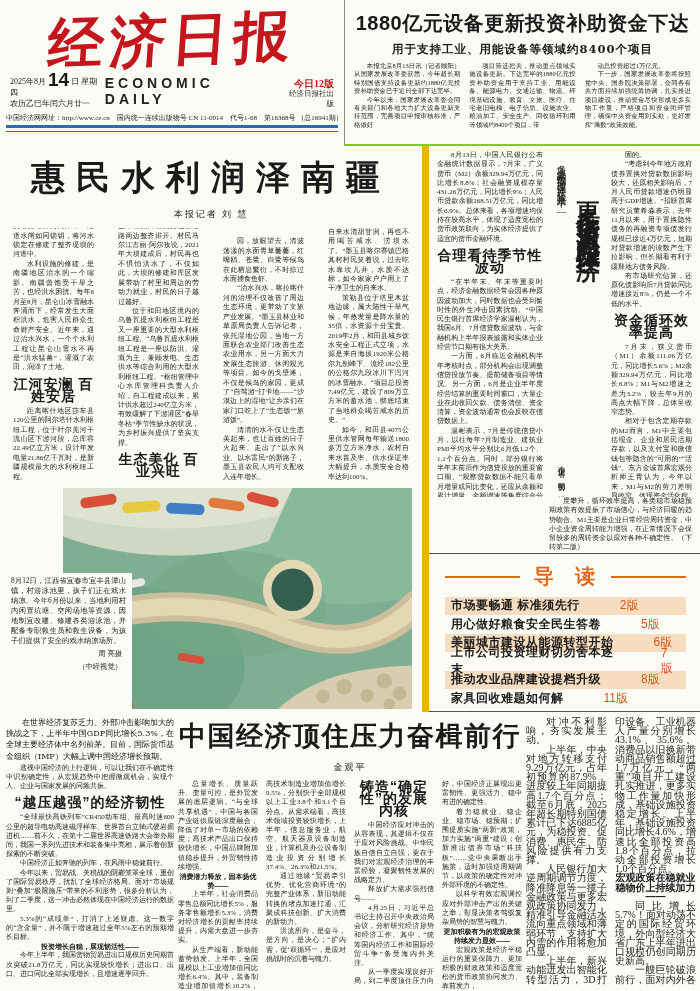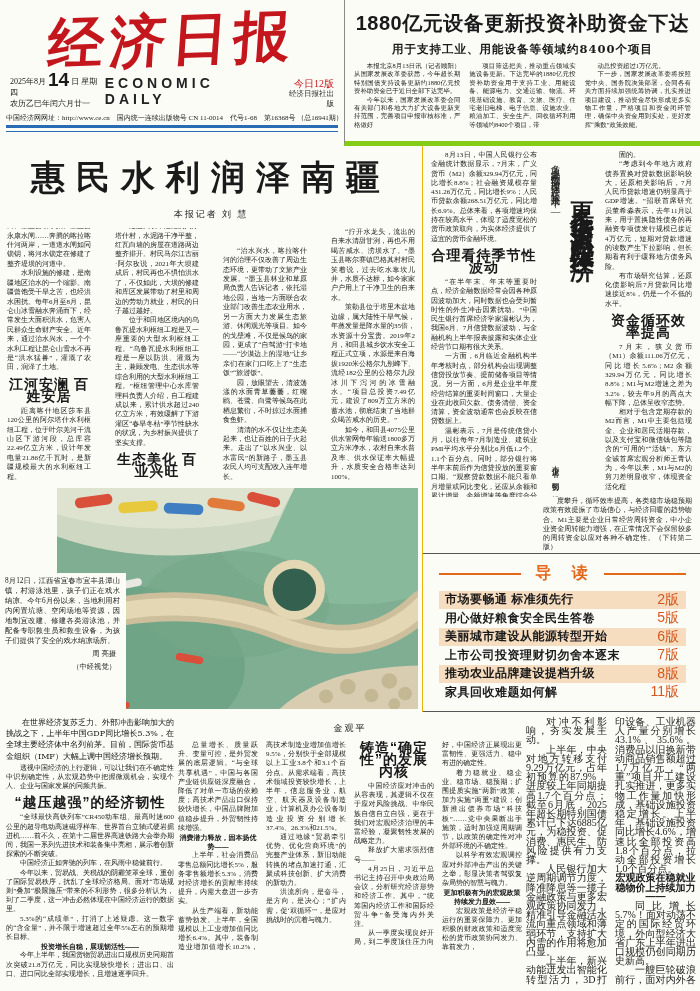--- a/index.html
+++ b/index.html
@@ -8,69 +8,69 @@
 
 
 .top { display:flex; height:146px; }
 .masthead { width:344px; padding:2px 6px 0; position:relative; }
 .logo { font-family:"DejaVu Serif", serif; font-weight:bold; color:#c3161d; font-size:56px; line-height:66px; text-align:center; letter-spacing:6px; transform:rotate(-2deg) skewX(-6deg); margin-top:4px; }
 .mast-row { display:flex; align-items:flex-end; justify-content:space-between; padding:0 4px; margin-top:2px; }
 .date-block { font-size:8px; line-height:11px; }
 .date-day { font-size:19px; font-weight:bold; font-family:"Liberation Sans", sans-serif; vertical-align:-2px; }
 .en-title { font-family:"Liberation Sans", sans-serif; font-size:14px; font-weight:bold; letter-spacing:4px; color:#222; padding-bottom:2px; }
 .issue-block { text-align:right; font-size:7.5px; line-height:10px; }
-.issue-count { color:#c3161d; font-size:10px; font-weight:normal; }
+.issue-count { color:#c3161d; font-size:10px; font-weight:bold; }
 .info-line { font-size:7px; text-align:center; margin-top:4px; white-space:nowrap; }
 .blue-rule { margin-top:2px; height:7px; border-top:3px solid #2a6bb5; border-bottom:1px solid #2a6bb5; }
 
 
-.art-a { flex:1; border-left:1px solid #8a8a8a; border-bottom:5px solid #84cc16; padding:0 9px 2px; display:flex; flex-direction:column; font-family:"Liberation Sans", sans-serif; }
+.art-a { flex:1; border-left:1px solid #8a8a8a; border-bottom:2px solid #84cc16; padding:0 9px 2px; display:flex; flex-direction:column; font-family:"Liberation Sans", sans-serif; }
 .art-a-head { font-size:20px; font-weight:900; text-align:center; margin:10px 0 2px; letter-spacing:.5px; }
 .art-a-deck { font-family:"DejaVu Serif", serif; font-weight:bold; font-size:11.5px; text-align:center; letter-spacing:1px; margin:3px 0 5px; }
 .art-a-cols { flex:1; display:flex; gap:9px; overflow:hidden; }
 .art-a-cols > div { flex:1; font-size:6.4px; line-height:8.4px; text-align:justify; text-justify:inter-character; font-family:"Liberation Serif", serif; }
 
 
 .mid { display:flex; height:566px; }
-.mid-left { width:422px; display:flex; flex-direction:column; padding:0 2px; }
+.mid-left { width:422px; display:flex; flex-direction:column; padding:0 8px; }
 .art-b-head { font-family:"Liberation Sans", sans-serif; font-size:34px; font-weight:900; text-align:center; letter-spacing:11px; margin-top:9px; white-space:nowrap; }
 .art-b-byline { font-size:9px; text-align:center; letter-spacing:2px; margin:7px 0 7px; }
 .art-b-cols { display:flex; gap:24px; padding:0 5px; height:254px; overflow:hidden;align-items:flex-end; }
 .art-b-cols > div { flex:1; font-size:7px; line-height:9.4px; text-align:justify; text-justify:inter-character; overflow:hidden; }
 
 
 .photo-row { flex:1; position:relative; margin:6px 2px 3px 0; }
 .photo { position:absolute; left:55px; right:0; top:0; bottom:0; overflow:hidden; }
 .photo svg { width:100%; height:100%; display:block; }
 .photo-caption { position:absolute; left:0; top:85px; width:124px; bottom:0; background:#fcfcf7; padding:3px 6px 0 3px; font-size:7.3px; line-height:10px; text-align:justify; text-justify:inter-character; }
 .photo-credit { text-align:right; margin-top:3px; padding-right:4px; }
 
 
-.mid-right { flex:1; border-left:1px solid #eab308; display:flex; flex-direction:column; }
+.mid-right { flex:1; border-left:7px solid #eab308; display:flex; flex-direction:column; }
 .art-c { height:408px; border-bottom:1px solid #555; padding:5px 8px 0; display:flex; flex-direction:column; }
 .art-c-main { flex:1; display:flex; overflow:hidden; }
 .art-c-left { width:106px; font-size:7px; line-height:9.3px; text-align:justify; text-justify:inter-character; overflow:hidden; }
 .art-c-mid { width:68px; display:flex; justify-content:center; padding:0 2px; }
 .kickcol { width:22px; display:flex; flex-direction:column; align-items:center; justify-content:space-between; padding:6px 0 4px; }
 .kicker { writing-mode:vertical-rl; text-orientation:upright; font-size:9.5px; letter-spacing:2.5px; }
 .byline-v { writing-mode:vertical-rl; text-orientation:upright; font-size:7.5px; letter-spacing:1.5px; margin-top:8px; }
 .vhead { writing-mode:vertical-rl; text-orientation:upright; font-family:"Liberation Sans", sans-serif; font-size:24px; font-weight:900; letter-spacing:5px; padding-top:32px; }
 .art-c-right { flex:1; font-size:7px; line-height:9.3px; text-align:justify; text-justify:inter-character; overflow:hidden; }
 .art-c-bottom { height:56px; margin-left:112px; font-size:7px; line-height:9.3px; text-align:justify; text-justify:inter-character; overflow:hidden; }
 
 
 .guide { flex:1; padding:9px 14px 0 16px; border-bottom:1px solid #555; font-family:"Liberation Sans", sans-serif; }
 .guide-title-row { display:flex; align-items:center; }
 .g-line { flex:1; height:2px; background:#e2681c; }
-.guide-title { color:#e2681c; font-size:16px; font-weight:bold; letter-spacing:8px; padding:0 8px 0 14px; }
+.guide-title { color:#e2681c; font-size:20px; font-weight:bold; letter-spacing:8px; padding:0 8px 0 14px; }
 .guide-rows { margin-top:7px; }
-.guide-row { height:17.5px; display:flex; align-items:center; justify-content:space-between; padding:0 7px 0 6px; margin-bottom:1px; }
+.guide-row { height:17.5px; display:flex; align-items:center; justify-content:flex-start; padding:0 7px 0 6px; margin-bottom:1px; }
 .guide-row.shaded { background:#f7ddc0; }
 .g-label { font-size:12px; font-weight:bold; letter-spacing:.5px; }
-.g-page { font-size:14px; color:#d4571e; }
+.g-page { font-size:12px; color:#d4571e;margin-left:40px; }
 
 
 .bottom { height:279px; display:flex; padding:3px 4px 0 6px; overflow:hidden; }
 .bot-col1 { width:168px; font-size:7px; line-height:9.2px; text-align:justify; text-justify:inter-character; overflow:hidden; padding-top:2px; }
 .bot-center { width:352px; display:flex; flex-direction:column; }
 .art-d-head { font-family:"Liberation Sans", sans-serif; font-size:27px; font-weight:900; text-align:center; letter-spacing:1.5px; margin-top:3px; white-space:nowrap; }
 .art-d-byline { font-size:9px; text-align:center; letter-spacing:2px; margin:7px 0 6px; }
 .bot-center-cols { flex:1; column-count:4; column-gap:8px; padding:0 4px; font-size:7px; line-height:9.2px; text-align:justify; text-justify:inter-character; overflow:hidden; }
 .bot-right { flex:1; column-count:2; column-gap:8px; font-size:10px; line-height:9.2px; text-align:justify; text-justify:inter-character; overflow:hidden; padding-top:2px; }
 
@@ -133,22 +133,22 @@
             <div class="para h">江河安澜 百姓安居</div>
             <div class="para">距离喀什地区莎车县120公里的阿尔塔什水利枢纽工程，位于叶尔羌河干流山区下游河段，总库容22.49亿立方米，设计年发电量21.86亿千瓦时，是新疆规模最大的水利枢纽工程。</div>
           </div>
         <div>
             <div class="para">游一批防洪保护对象的防洪标准从不足2.5年一遇提高到20年一遇。”新疆叶尔羌河流域水利水电开发有限公司建设中心副总经理介绍说。</div>
             <div class="para">走进大坝不远处的阔尔塔什村，水泥路干净平整，红瓦白墙的房屋在道路两边整齐排开。村民马尔江古丽·阿尔孜说，2021年大坝建成后，村民再也不惧怕洪水了，不仅如此，大坝的修建和库区发展带动了村里和周边的劳动力就业，村民的日子越过越好。</div>
             <div class="para">位于和田地区境内的乌鲁瓦提水利枢纽工程是又一座重要的大型水利枢纽工程。“乌鲁瓦提水利枢纽工程是一座以防洪、灌溉为主，兼顾发电、生态供水等综合利用的大型水利枢纽工程。”枢纽管理中心水库管理科负责人介绍，自工程建成以来，累计供水超过240亿立方米，有效缓解了下游灌区“春旱冬枯”季节性缺水的状况，为乡村振兴提供了坚实支撑。</div>
             <div class="para h">生态美化 百业兴旺</div>
           </div>
         <div>
+            <div class="para">园，放眼望去，清波荡漾的水面青草萋萋，红嘴鸥、苍鹭、白鹭等候鸟在此栖息繁衍，不时掠过水面捕食鱼虾。</div>
             <div class="para">“治水兴水，喀拉喀什河的治理不仅改善了周边生态环境，更带动了文旅产业发展。”墨玉县林业和草原局负责人告诉记者，依托湿地公园，当地一方面联合农业部门改善生态农业用水，另一方面大力发展生态旅游、休闲观光等项目。如今的戈壁滩，不仅是候鸟的家园，更成了“自驾游”打卡地——“沙漠边上的湿地”让乡亲们在家门口吃上了“生态饭”“旅游饭”。</div>
-            <div class="para">园，放眼望去，清波荡漾的水面青草萋萋，红嘴鸥、苍鹭、白鹭等候鸟在此栖息繁衍，不时掠过水面捕食鱼虾。</div>
             <div class="para">清清的水不仅让生态美起来，也让百姓的日子火起来。走出了“以水兴业、以水富民”的新路子，墨玉县农民人均可支配收入连年增长。</div>
           </div>
         <div>
             <div class="para">言及记者，普惠丰沛可控的水资源，当地培植起了19万亩果蔬基地，一年四季收入不断。</div>
             <div class="para h">滴滴甘霖 惠泽万家</div>
             <div class="para">“拧开水龙头，流出的自来水清甜甘洌，再也不用喝苦咸水、涝坝水了。”墨玉县喀尔赛镇巴格其村村民笑着说，过去吃水靠坎儿井，水质不达标，如今家家户户用上了干净卫生的自来水。</div>
             <div class="para">策勒县位于塔里木盆地边缘，属大陆性干旱气候，年蒸发量是降水量的35倍，水资源十分宝贵。2019年2月，和田县城乡饮水安全工程正式立项，水源是来自海拔1920米公格尔九别峰下、流经182公里的公格尔九段冰川下泻河的冰雪融水。“项目总投资7.49亿元，建设了809万立方米的蓄水池，彻底结束了当地群众喝苦咸水的历史。”</div>
             <div class="para">如今，和田县4075公里供水管网每年输送1800多万立方米净水，农村自来水普及率、供水保证率大幅提升，水质安全合格率达到100%。</div>
           </div>
       </div>
@@ -267,20 +267,21 @@
         <div class="para">透视中国经济的上行逻辑，可以让我们在不确定性中识别确定性，从宏观趋势中把握微观机会，实现个人、企业与国家发展的同频共振。</div>
         <div class="para h">“越压越强”的经济韧性</div>
         <div class="para">“全球最快高铁列车”CR450动车组、最高时速600公里的超导电动高速磁浮样车、世界首台立轴式硬岩掘进机……前不久，在第十二届世界高速铁路大会举办期间，我国一系列先进技术和装备集中亮相，展示着创新探索的不断突破。</div>
         <div class="para">中国经济正如奔驰的列车，在风雨中稳健前行。</div>
         <div class="para">今年以来，贸易战、关税战的阴霾笼罩全球，重创了国际贸易秩序，扰乱了全球经济格局。面对“市场规则”叠加“极限施压”带来的不利形势，很多分析认为，到了二季度，这一冲击必然体现在中国经济运行的数据里。</div>
         <div class="para">5.3%的“成绩单”，打消了上述疑虑。这一数字的“含金量”，并不限于增速超过全年5%左右的预期增长目标。</div>
         <div class="para dash">投资增长自稳，展现韧活性——</div>
         <div class="para">今年上半年，我国货物贸易进出口规模历史同期首次突破21.8万亿元，同比实现较快增长；进出口、出口、进口同比全部实现增长，且增速逐季回升。</div>
       </div>
     <div class="bot-center">
+      <div class="art-d-head">中国经济顶住压力奋楫前行</div>
       <div class="art-d-byline">金观平</div>
       <div class="bot-center-cols">
           <div class="para">总量增长、质量跃升、变量可控，是外贸发展的底层逻辑。“与全球共享机遇”，中国与各国产业链供应链深度融合，降低了对单一市场的依赖度；高技术产品出口保持较快增长，中国品牌附加值稳步提升，外贸韧性持续增强。</div>
           <div class="para dash">消费潜力释放，固本扬优势——</div>
           <div class="para">上半年，社会消费品零售总额同比增长5%，服务零售额增长5.3%，消费对经济增长的贡献率持续提升，内需大盘进一步夯实。</div>
           <div class="para">从生产端看，新动能蓄势勃发。上半年，全国规模以上工业增加值同比增长6.4%。其中，装备制造业增加值增长10.2%，高技术制造业增加值增长9.5%，分别快于全部规模以上工业3.8个和3.1个百分点。从需求端看，高技术领域投资较快增长，上半年，信息服务业，航空、航天器及设备制造业，计算机及办公设备制造业投资分别增长37.4%、26.3%和21.5%。</div>
           <div class="para">通过地缘“贸易牵引优势、优化营商环境”的完整产业体系，新旧动能转换的堵点加速打通，汇聚成科技创新、扩大消费的新动力。</div>
           <div class="para">洪流所向，是奋斗，是方向，是决心；“扩内需，促‘双循环’”，是应对挑战时的沉着与魄力。</div>
           <div class="para h">铸造“确定性”的发展内核</div>
           <div class="para">中国经济应对冲击的从容表现，其逻辑不仅在于应对风险挑战、中华民族自信自立自强，更在于我们对宏观经济治理的丰富经验，凝聚韧性发展的战略定力。</div>

